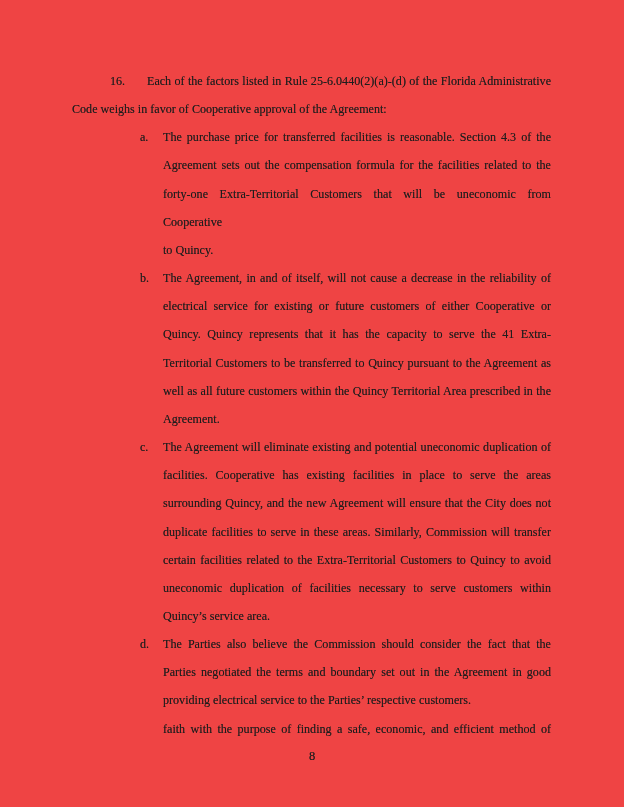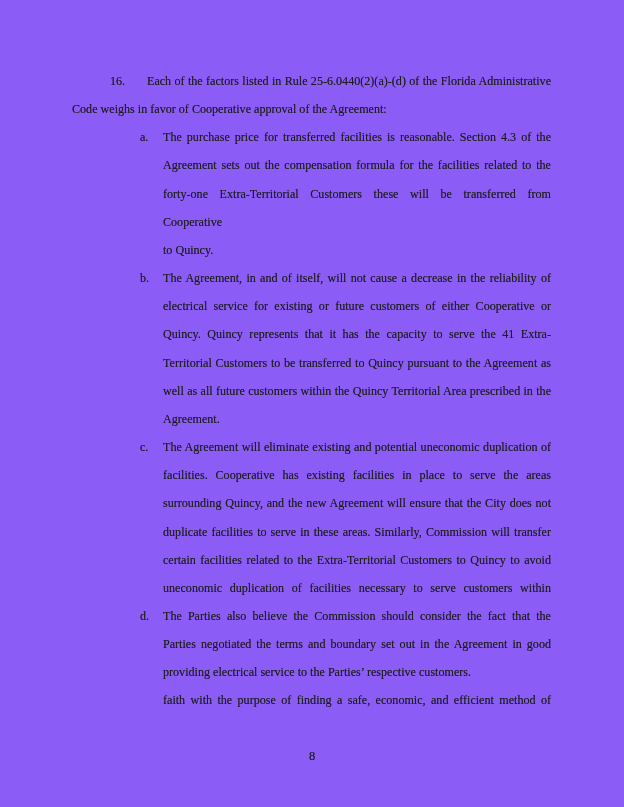--- a/index.html
+++ b/index.html
@@ -4,21 +4,21 @@
 <style>
   html, body {
     margin: 0;
     padding: 0;
     background: #ffffff;
   }
   .page {
     position: relative;
     width: 624px;
     height: 807px;
-    background: #8b5cf6;
+    background: #ef4444;
     overflow: hidden;
     font-family: "Liberation Serif", "DejaVu Serif", serif;
     color: #1d1d1d;
     text-shadow: 0 0 0.4px rgba(30,30,30,0.55);
   }
   .content {
     position: absolute;
     left: 72px;
     top: 67px;
     width: 479px;
@@ -73,21 +73,21 @@
     <div class="para16">
       <span class="p-num">16.</span>
       <div class="line j first-line">Each of the factors listed in Rule 25-6.0440(2)(a)-(d) of the Florida Administrative</div>
       <div class="line">Code weighs in favor of Cooperative approval of the Agreement:</div>
     </div>
 
     <div class="item">
       <span class="marker">a.</span>
       <div class="line j">The purchase price for transferred facilities is reasonable. Section 4.3 of the</div>
       <div class="line j">Agreement sets out the compensation formula for the facilities related to the</div>
-      <div class="line j">forty-one Extra-Territorial Customers these will be transferred from Cooperative</div>
+      <div class="line j">forty-one Extra-Territorial Customers that will be uneconomic from Cooperative</div>
       <div class="line">to Quincy.</div>
     </div>
 
     <div class="item">
       <span class="marker">b.</span>
       <div class="line j">The Agreement, in and of itself, will not cause a decrease in the reliability of</div>
       <div class="line j">electrical service for existing or future customers of either Cooperative or</div>
       <div class="line j">Quincy. Quincy represents that it has the capacity to serve the 41 Extra-</div>
       <div class="line j">Territorial Customers to be transferred to Quincy pursuant to the Agreement as</div>
       <div class="line j">well as all future customers within the Quincy Territorial Area prescribed in the</div>
@@ -95,20 +95,21 @@
     </div>
 
     <div class="item">
       <span class="marker">c.</span>
       <div class="line j">The Agreement will eliminate existing and potential uneconomic duplication of</div>
       <div class="line j">facilities. Cooperative has existing facilities in place to serve the areas</div>
       <div class="line j">surrounding Quincy, and the new Agreement will ensure that the City does not</div>
       <div class="line j">duplicate facilities to serve in these areas. Similarly, Commission will transfer</div>
       <div class="line j">certain facilities related to the Extra-Territorial Customers to Quincy to avoid</div>
       <div class="line j">uneconomic duplication of facilities necessary to serve customers within</div>
+      <div class="line">Quincy’s service area.</div>
     </div>
 
     <div class="item">
       <span class="marker">d.</span>
       <div class="line j">The Parties also believe the Commission should consider the fact that the</div>
       <div class="line j">Parties negotiated the terms and boundary set out in the Agreement in good</div>
       <div class="line">providing electrical service to the Parties’ respective customers.</div>
       <div class="line j">faith with the purpose of finding a safe, economic, and efficient method of</div>
     </div>
 

